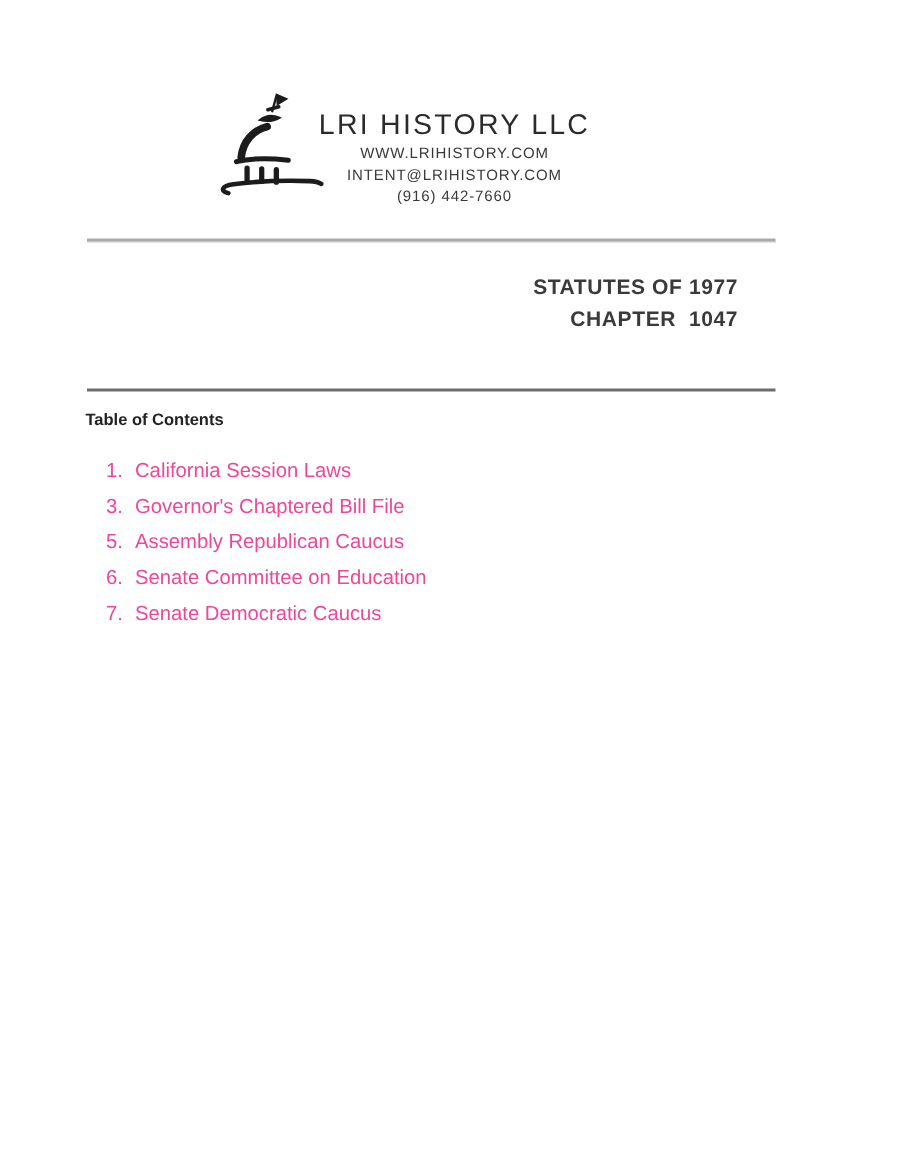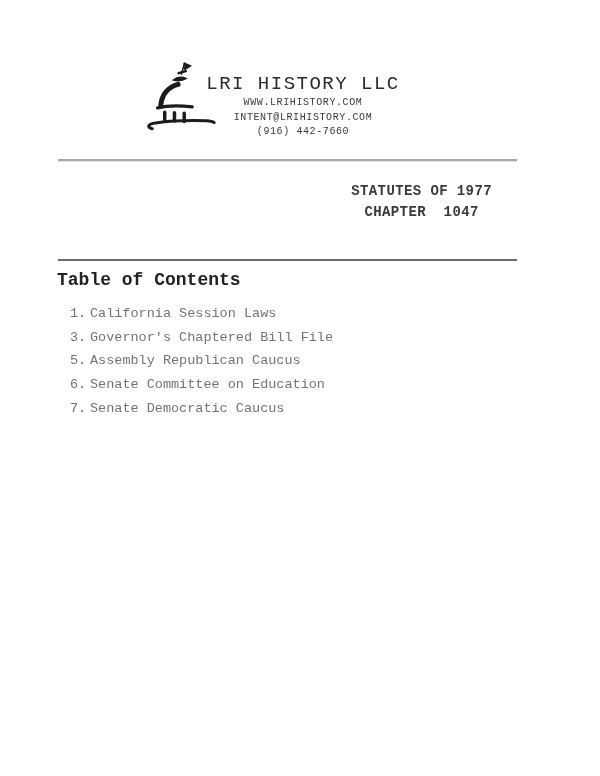--- a/index.html
+++ b/index.html
@@ -5,21 +5,21 @@
   html, body {
     margin: 0;
     padding: 0;
     background: #ffffff;
   }
   .page {
     position: relative;
     width: 600px;
     height: 776px;
     background: #ffffff;
-    font-family: Liberation Mono, monospace;
+    font-family: Liberation Sans, sans-serif;
     color: #2f2f2f;
     overflow: hidden;
   }
 
   
   .logo {
     position: absolute;
     left: 142px;
     top: 60px;
     width: 78px;
@@ -64,54 +64,54 @@
     top: 259px;
     height: 1.6px;
     background: #6d6d6d;
   }
 
   
   .case-block {
     position: absolute;
     top: 181px;
     right: 108px;
-    text-align: center;
+    text-align: right;
     font-weight: bold;
     font-size: 14px;
     line-height: 20.5px;
     letter-spacing: 0.4px;
     color: #3a3a3a;
   }
   .case-block .case-line {
     white-space: pre; 
   }
 
   
   .toc-title {
     position: absolute;
     left: 57px;
     top: 270px;
     margin: 0;
-    font-size: 18px;
+    font-size: 11px;
     line-height: 20px;
     font-weight: bold;
     color: #222222;
   }
   .toc-list {
     position: absolute;
     left: 70px;
     top: 302px;
     margin: 0;
     padding: 0;
     list-style: none;
   }
   .toc-item {
     font-size: 13.5px;
     line-height: 23.7px;
-    color: #737373;
+    color: #ec4899;
   }
   .toc-num {
     display: inline-block;
     width: 12px;
     text-align: right;
   }
   .toc-label {
     margin-left: 8px;
   }
 </style>

